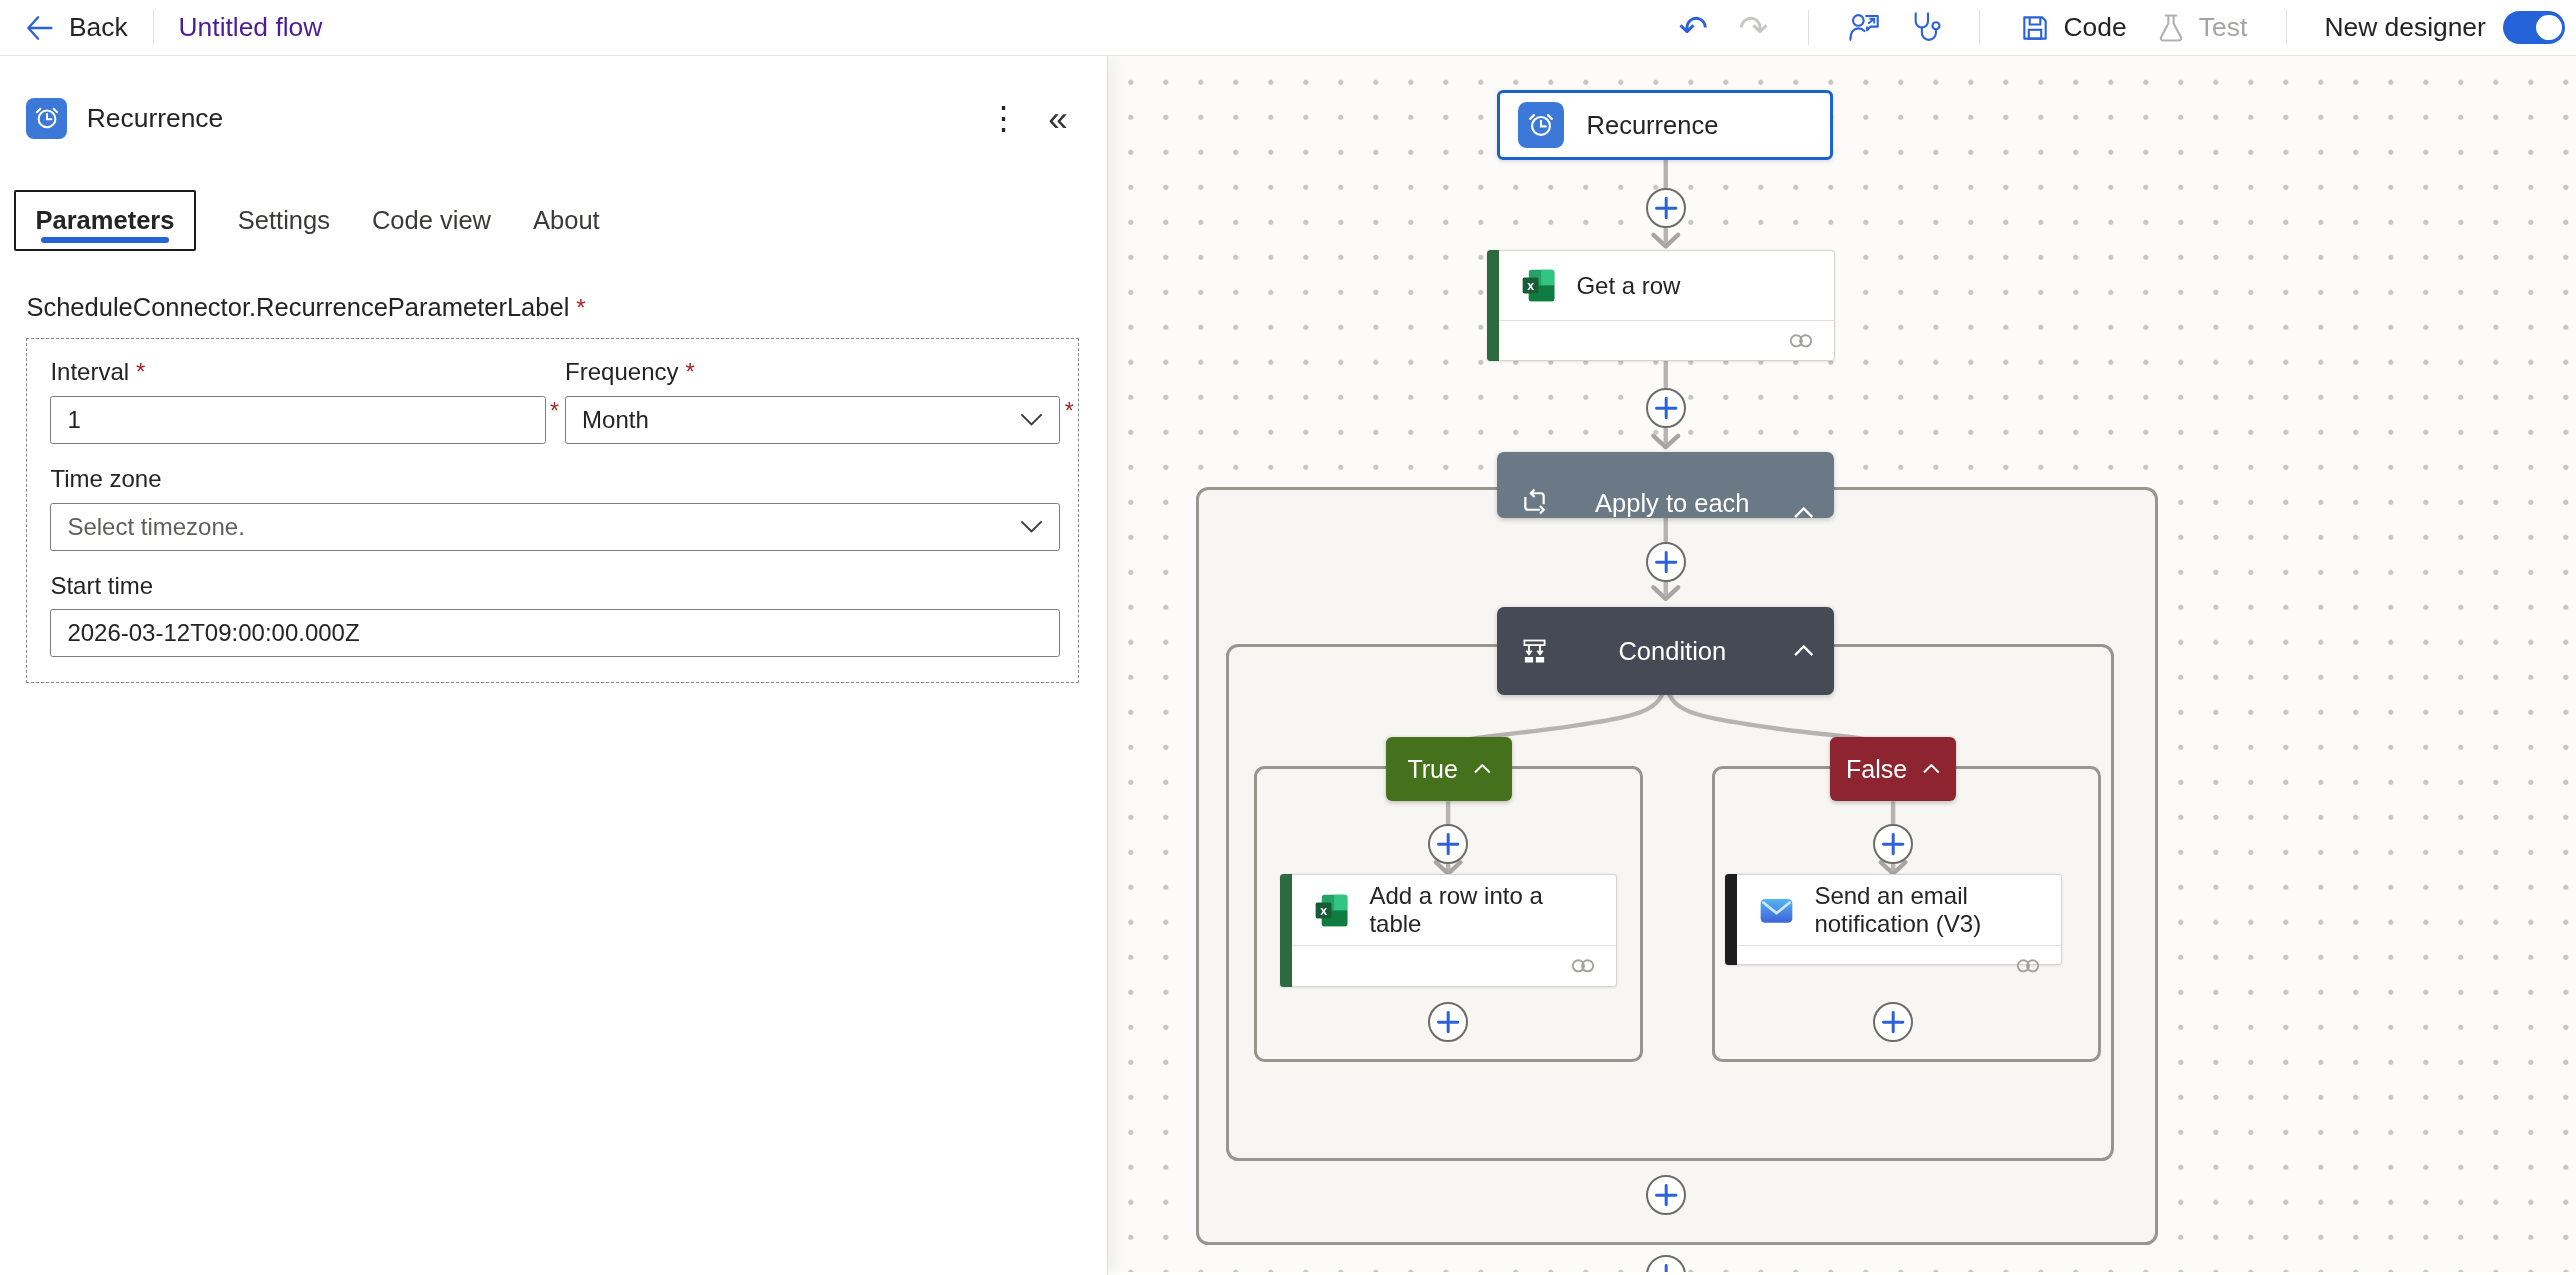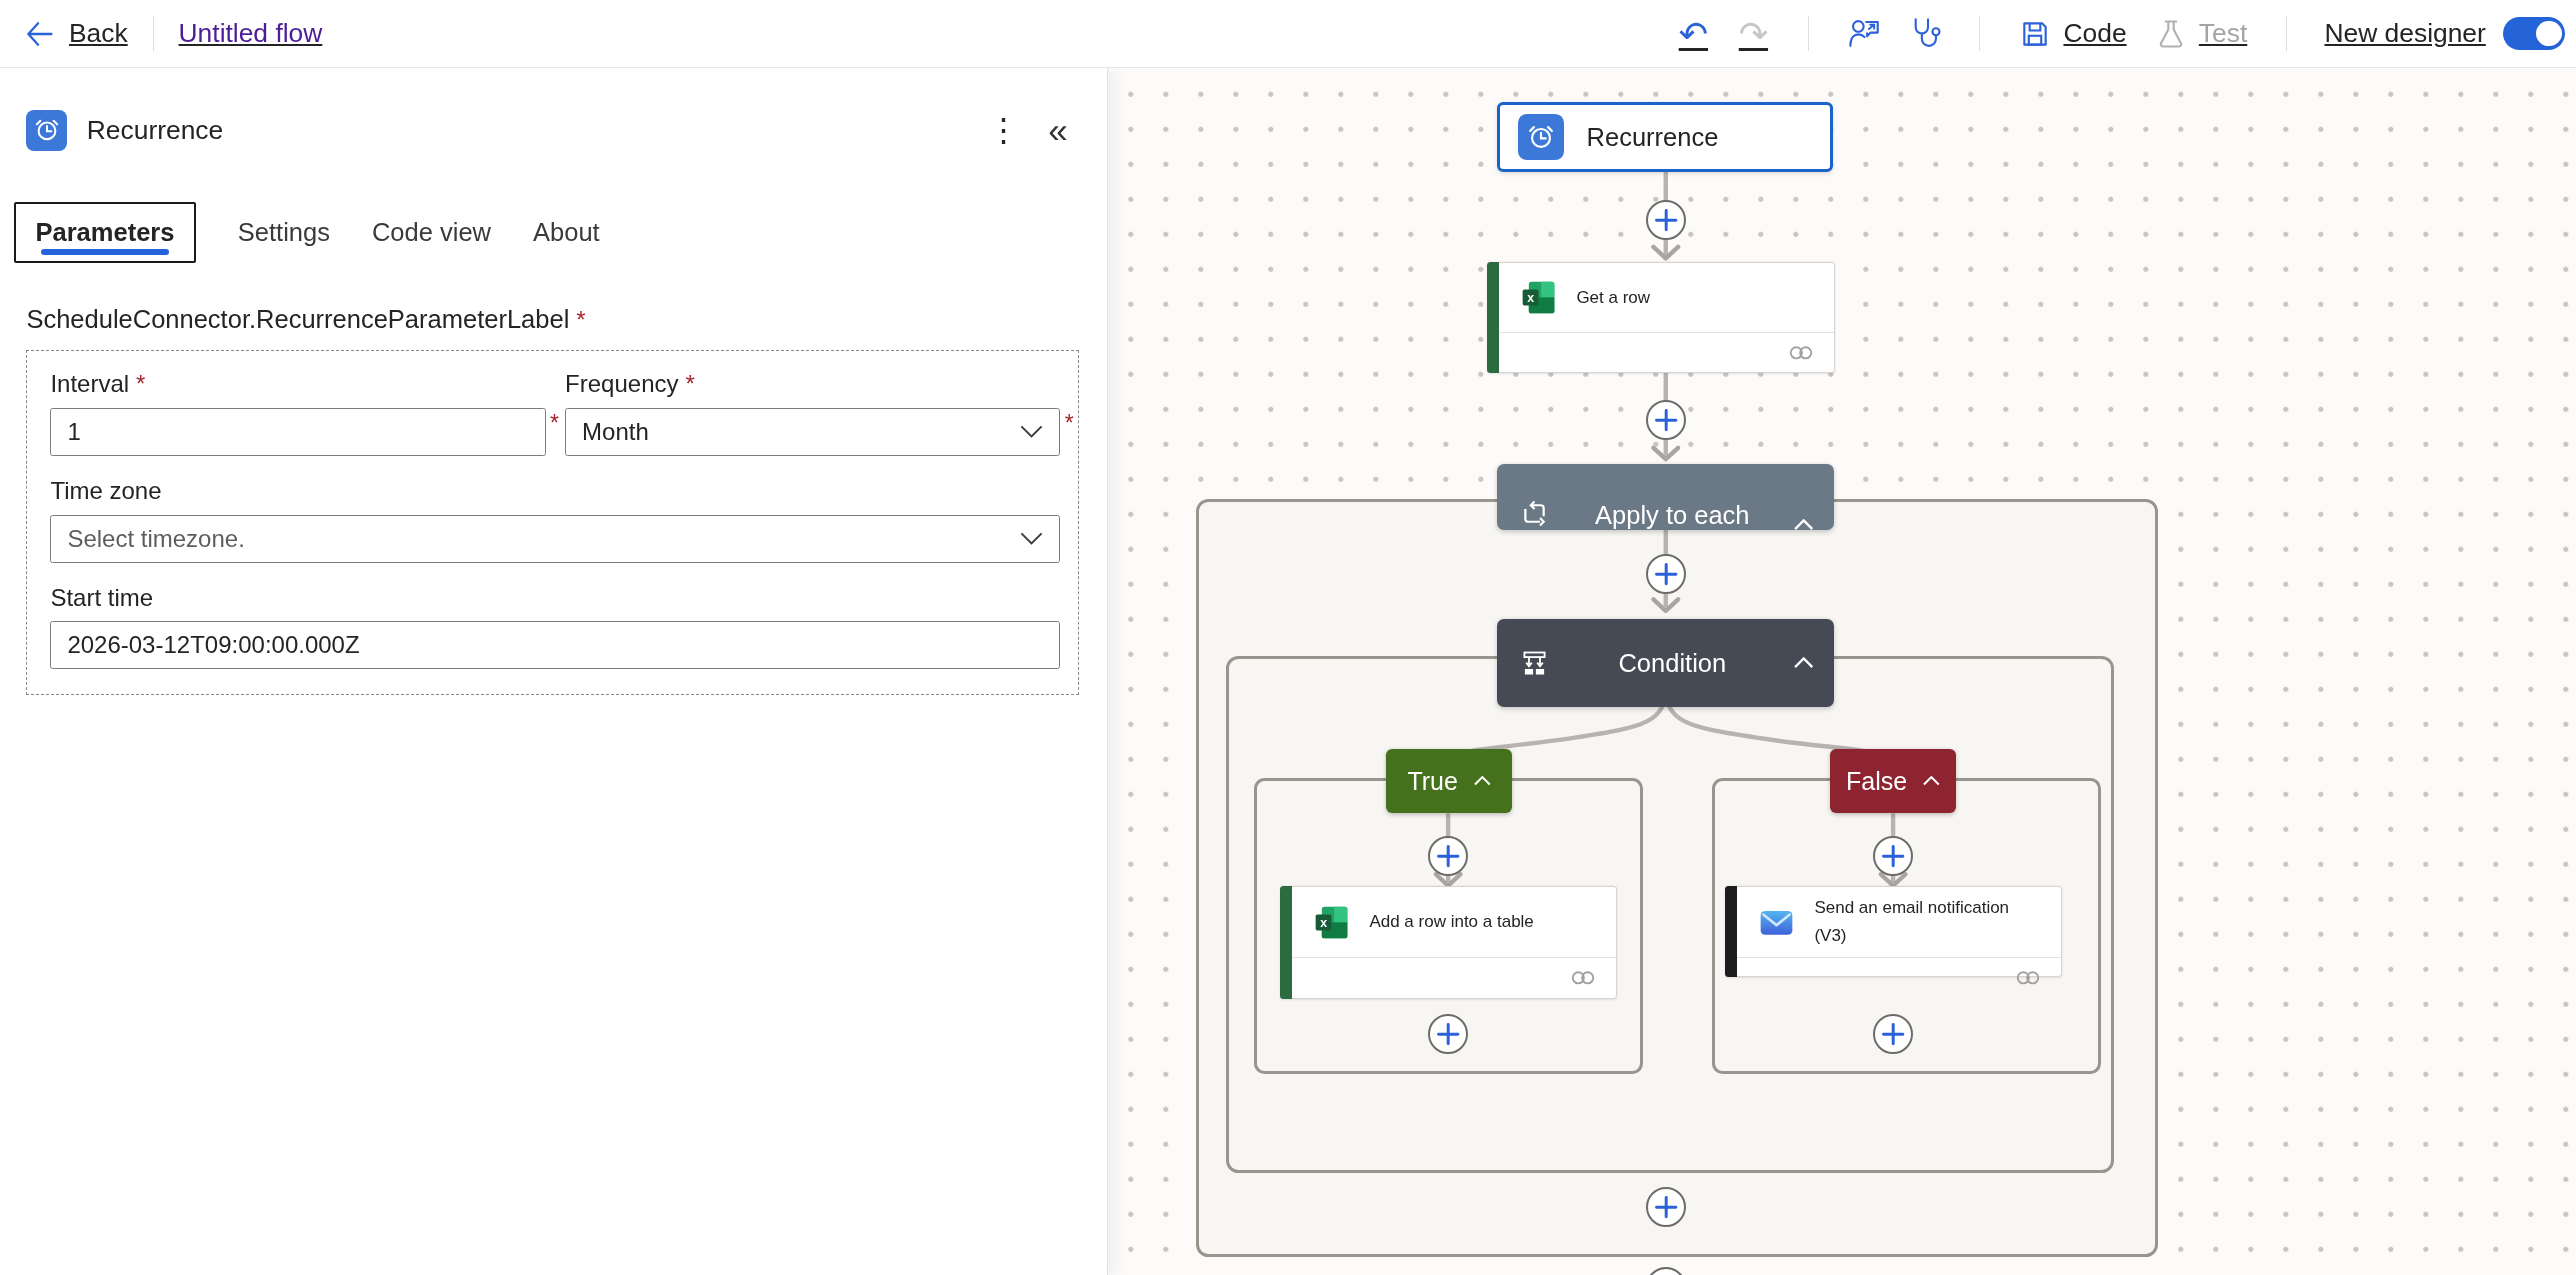--- a/index.html
+++ b/index.html
@@ -1,21 +1,21 @@
 <!DOCTYPE html>
 <html style="font-size:14px"><head>
 <meta charset="utf-8">
 <style>
   * { margin:0; padding:0; box-sizing:border-box; }
   html,body { width:2576px; height:1276px; overflow:hidden; }
   body { font-family:"Liberation Sans","DejaVu Sans",sans-serif; color:#242424; background:#fff; }
   .app { width:2576px; height:1276px; display:flex; flex-direction:column; }
 
   
-  .topbar { height:68px; background:#fff; border-bottom:0.9px solid #e8e6e3; display:flex; align-items:flex-start; justify-content:space-between; padding:0 8.8px 0 23px; position:relative; z-index:5;text-decoration:underline; }
+  .topbar { height:56px; background:#fff; border-bottom:0.9px solid #e8e6e3; display:flex; align-items:flex-start; justify-content:space-between; padding:0 8.8px 0 23px; position:relative; z-index:5; }
   .tb-left, .tb-right { display:flex; align-items:center; height:100%; }
   .back-btn { display:flex; align-items:center; gap:14px; font-size:26.4px; color:#242424; cursor:pointer; }
   .tb-divider { width:0.9px; height:35px; background:#e1dfdd; margin:0 25px; }
   .flow-title { font-size:26.4px; color:#4c1d95; }
   .tb-icon-btn { width:46px; height:46px; display:flex; align-items:center; justify-content:center; margin:0 7px; border-radius:3.5px; cursor:pointer; }
   .glyph-undo { font-size:35px; color:#2b62d9; line-height:1; }
   .glyph-redo { font-size:35px; color:#c8c6c4; line-height:1; }
   .tb-labeled { display:flex; align-items:center; gap:12.3px; margin:0 14px; cursor:pointer; }
   .tb-labeled .lbl { font-size:26.4px; }
   .lbl-dim { color:#a6a4a2; }
@@ -57,21 +57,21 @@
     background:radial-gradient(circle, #c9c6c2 2.3px, transparent 2.6px) 5.3px 8.8px / 35px 35px, #fcfbfa; }
   .wires { position:absolute; left:0; top:0; pointer-events:none; }
 
   .group-container { position:absolute; border:3.5px solid #98948e; border-radius:12.3px; background:#f7f6f3; }
 
   .node-card { position:absolute; background:#fff; border:1.3px solid #d6d3d0; border-radius:3.5px; box-shadow:0 0.9px 2.6px rgba(0,0,0,.10); cursor:pointer; }
   .stripe { position:absolute; left:-1.3px; top:-1.3px; bottom:-1.3px; width:12.3px; border-radius:3.5px 0 0 3.5px; }
   .stripe-green { background:#2d6a40; }
   .stripe-black { background:#1d1d1d; }
   .card-head { display:flex; align-items:center; padding:0 17.6px 0 32px; gap:19.4px; }
-  .card-title { font-size:17px; line-height:28px; color:#242424; }
+  .card-title { font-size:24px; line-height:28px; color:#242424; }
   .card-foot { border-top:1.3px solid #e3e1df; display:flex; align-items:center; justify-content:flex-end; padding-right:19.4px; }
 
   .trigger-node { position:absolute; background:#fff; border:3.5px solid #1b63c8; border-radius:6.2px; box-shadow:0 1.8px 4.4px rgba(0,0,0,.12); display:flex; align-items:center; padding:0 17.6px; gap:23px; cursor:pointer; }
   .trigger-tile { width:46px; height:46px; border-radius:8.8px; background:#3b78d8; display:flex; align-items:center; justify-content:center; }
   .trigger-title { font-size:25.5px; }
 
   .scope-header { position:absolute; border-radius:7px; display:flex; align-items:center; padding:0 21px; color:#fff; box-shadow:0 1.8px 5.3px rgba(0,0,0,.20); cursor:pointer; }
   .scope-header .sh-title { flex:1; text-align:center; font-size:25.5px; }
   .hdr-apply { background:#6b7886;align-items:flex-end; }
   .hdr-condition { background:#454a54; }

